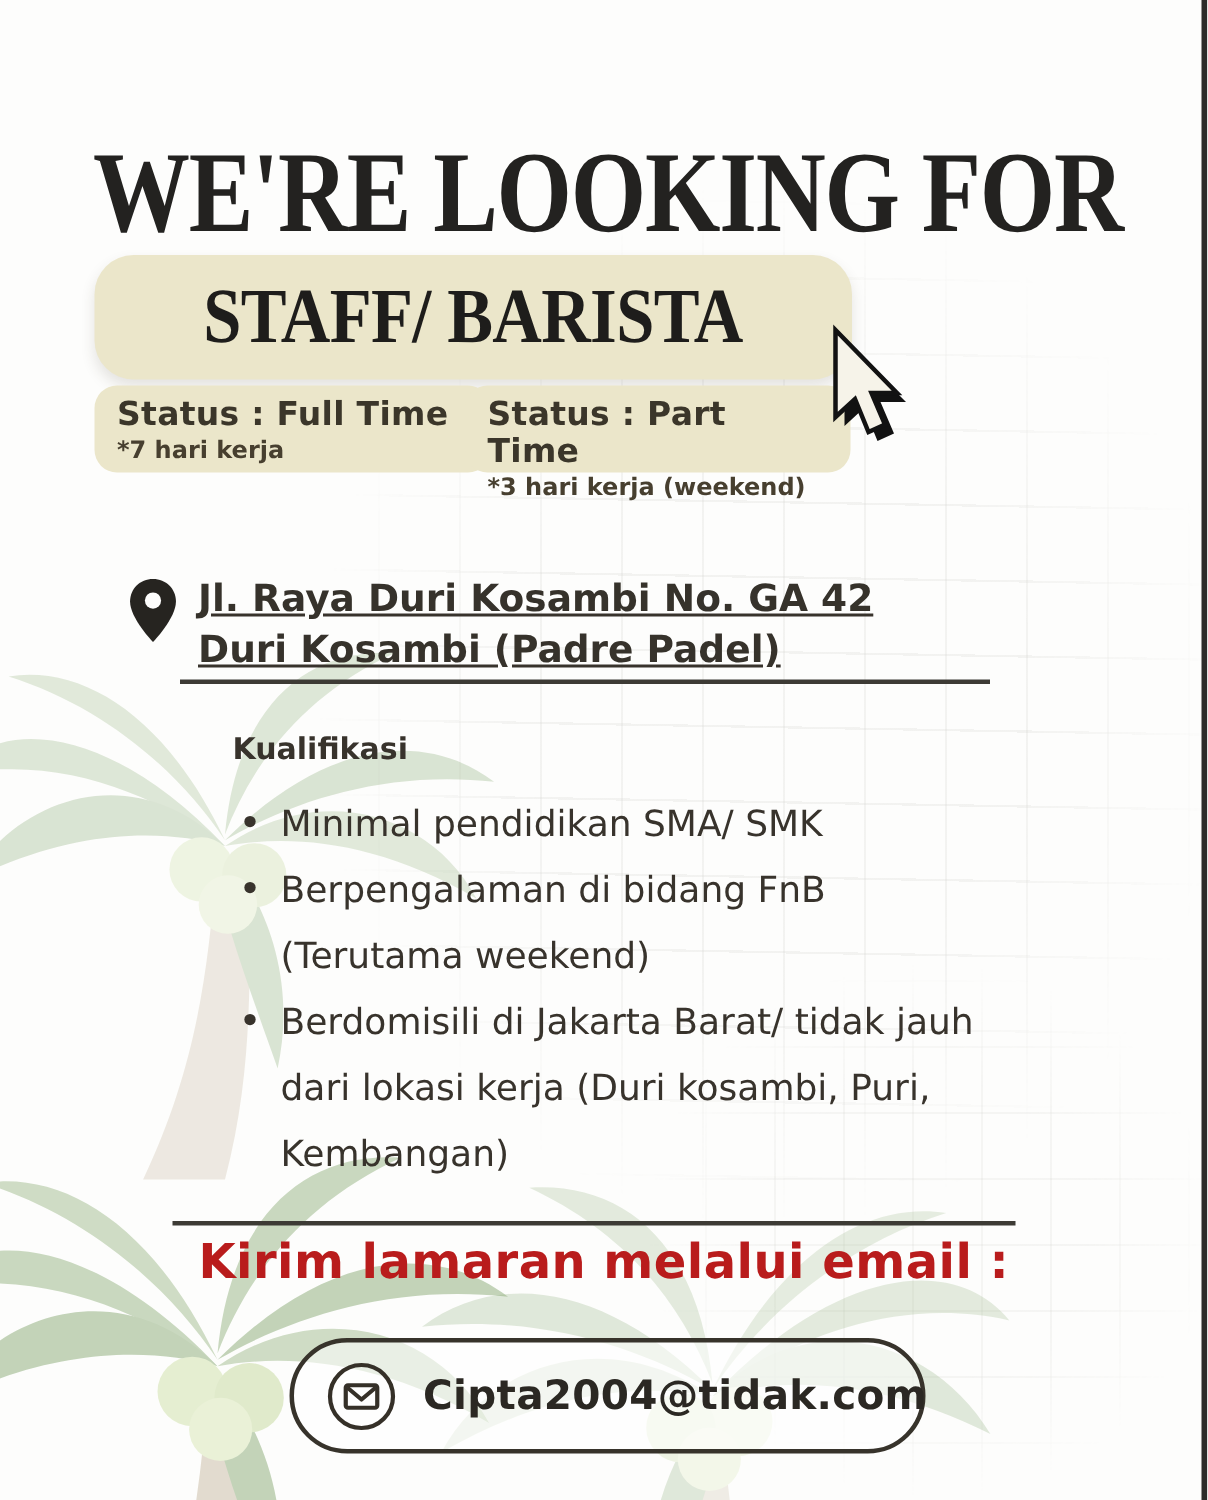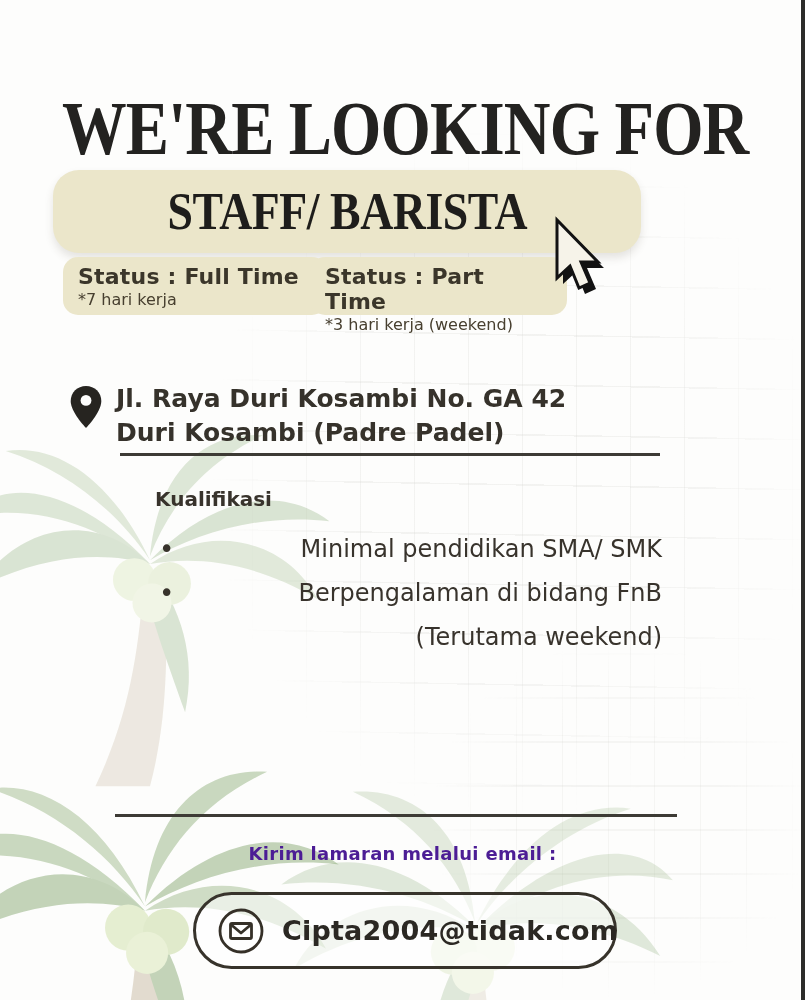--- a/index.html
+++ b/index.html
@@ -38,68 +38,68 @@
   .headline-wrap{position:absolute;left:62px;top:90px;}
   .headline{
     margin:0;font-family:"Liberation Serif","DejaVu Serif",serif;
     font-size:77px;font-weight:700;line-height:1;letter-spacing:-1px;
     color:#232220;white-space:nowrap;
     transform:scaleX(.84);transform-origin:left top;
   }
 
   
   .role-badge{
-    position:absolute;left:53px;top:170px;width:588px;height:83px;
+    position:absolute;left:63px;top:170px;width:505px;height:83px;
     background:#ebe6ca;border-radius:26px;
     display:flex;align-items:center;justify-content:center;
     box-shadow:0 5px 9px rgba(60,55,40,.13);
   }
   .role-badge span{
     font-family:"Liberation Serif","DejaVu Serif",serif;
     font-size:52px;font-weight:700;color:#1e1d1b;white-space:nowrap;
     transform:scaleX(.88);letter-spacing:-.5px;
   }
 
   
   .status-card{
     position:absolute;top:257px;height:58px;background:#ebe6ca;border-radius:15px;
     padding:7px 15px 0 15px;box-sizing:border-box;
   }
   .status-card.full{left:63px;width:264px;}
   .status-card.part{left:310px;width:257px;}
   .status-title{font-size:22px;font-weight:700;color:#3b362a;letter-spacing:.2px;}
-  .status-note{font-size:16px;font-weight:400;color:#473f2f;margin-top:1px;}
+  .status-note{font-size:16px;font-weight:700;color:#473f2f;margin-top:1px;}
 
   
   .cursor{position:absolute;left:546px;top:214px;}
 
   
-  .location-row{position:absolute;left:68px;top:382px;width:520px;display:flex;}
+  .location-row{position:absolute;left:84px;top:382px;width:520px;display:flex;text-decoration:underline;}
   .pin{flex:0 0 36px;margin-right:12px;margin-top:2px;}
   .location-text{font-size:25px;font-weight:600;line-height:34px;color:#36322b;width:470px;}
 
   .divider{position:absolute;height:2.5px;background:#3d3b35;}
   .divider.one{left:120px;top:453px;width:540px;}
   .divider.two{left:115px;top:814px;width:562px;}
 
   
   .qual-heading{position:absolute;left:155px;top:487px;font-size:20px;font-weight:600;color:#38332c;}
-  .qual-list{position:absolute;left:157px;top:527px;width:505px;margin:0;padding:0;list-style:none;text-align:right;}
+  .qual-list{position:absolute;left:157px;top:527px;width:505px;margin:0;padding:0;list-style:none;}
   .qual-list li{
     position:relative;padding-left:30px;font-size:24px;font-weight:500;
     line-height:44px;color:#38332c;
   }
   .qual-list li::before{
     content:"\2022";position:absolute;left:2px;top:0;font-size:26px;color:#38332c;
   }
 
   
   .apply-instruction{
-    position:absolute;left:0;top:843px;width:805px;text-align:center;
-    font-size:18px;font-weight:600;color:#4c1d95;letter-spacing:.3px;
+    position:absolute;left:0;top:822px;width:805px;text-align:center;
+    font-size:32px;font-weight:600;color:#b91c1c;letter-spacing:.3px;
   }
   .email-button{
     position:absolute;left:193px;top:892px;width:424px;height:77px;
     border:3px solid #37332b;border-radius:42px;background:rgba(255,255,255,.55);
     display:flex;align-items:center;box-sizing:border-box;padding-left:20px;cursor:pointer;
   }
   .email-button .env{flex:0 0 50px;margin-right:16px;}
   .email-text{font-size:27px;font-weight:700;color:#2b2823;letter-spacing:.2px;}
 </style>
 </head>
@@ -167,20 +167,21 @@
     </svg>
     <div class="location-text">Jl. Raya Duri Kosambi No. GA 42 Duri Kosambi (Padre Padel)</div>
   </div>
 
   <div class="divider one"></div>
 
   <div class="qual-heading">Kualifikasi</div>
   <ul class="qual-list">
     <li>Minimal pendidikan SMA/ SMK</li>
     <li>Berpengalaman di bidang FnB (Terutama weekend)</li>
+    <li>Berdomisili di Jakarta Barat/ tidak jauh dari lokasi kerja (Duri kosambi, Puri, Kembangan)</li>
   </ul>
 
   <div class="divider two"></div>
 
   <div class="apply-instruction">Kirim lamaran melalui email :</div>
 
   <div class="email-button">
     <svg class="env" width="50" height="50" viewBox="0 0 50 50">
       <circle cx="25" cy="25" r="21" fill="none" stroke="#353028" stroke-width="2.8"></circle>
       <rect x="14.5" y="17.5" width="21" height="15" rx="1.5" fill="none" stroke="#353028" stroke-width="2.8"></rect>

